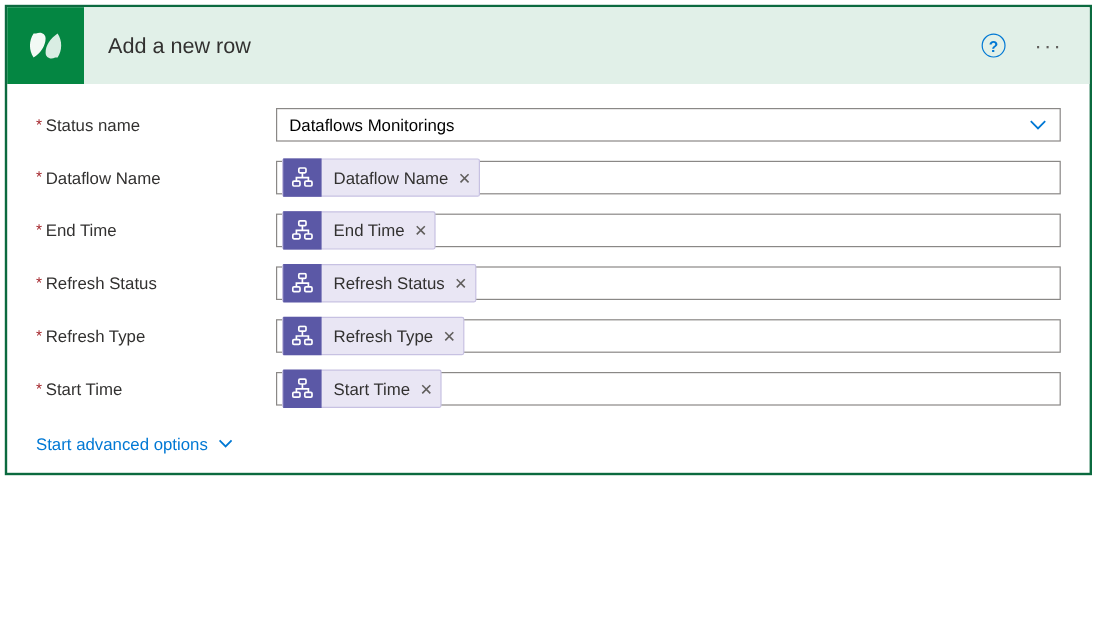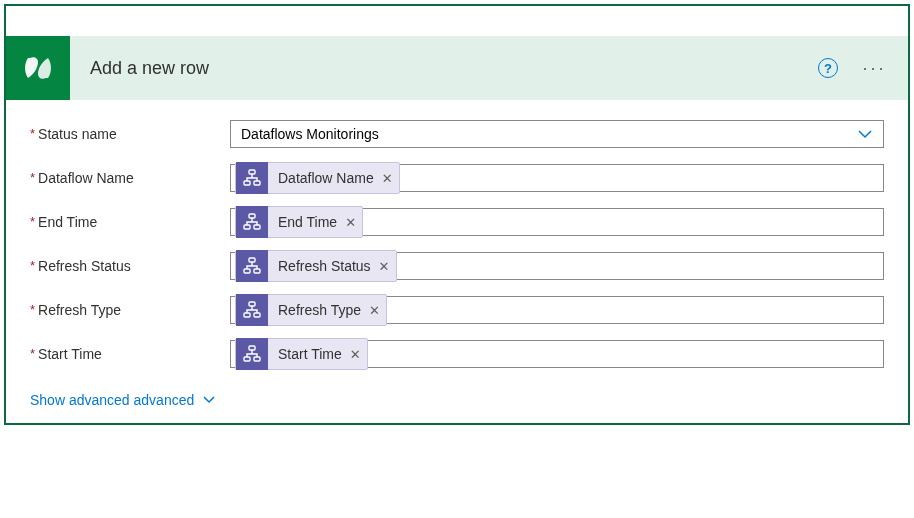--- a/index.html
+++ b/index.html
@@ -12,21 +12,20 @@
       border: 2px solid #0b6a3f;
       background: #fff;
       width: 906px;
     }
     .card-header {
       display: flex;
       align-items: center;
       background: #e1f0e8;
       height: 64px;
       padding-right: 16px;
-      margin-top: 30px;
     }
     .header-icon-wrap {
       width: 64px;
       height: 64px;
       background: #048642;
       display: flex;
       align-items: center;
       justify-content: center;
     }
     .header-title {
@@ -276,20 +275,20 @@
                 </g>
               </svg>
           </div>
           <span>Start Time</span>
           <span class="token-remove">✕</span>
         </div>
       </div>
     </div>
 
     <div class="advanced-link">
-      <span>Show advanced advanced</span>
+      <span>Start advanced options</span>
       <svg width="14" height="14" viewBox="0 0 14 14">
         <path d="M2 4 L7 9 L12 4" stroke="#0078d4" stroke-width="1.5" fill="none"></path>
       </svg>
     </div>
 
   </div>
 </div>
 
 </body></html>

